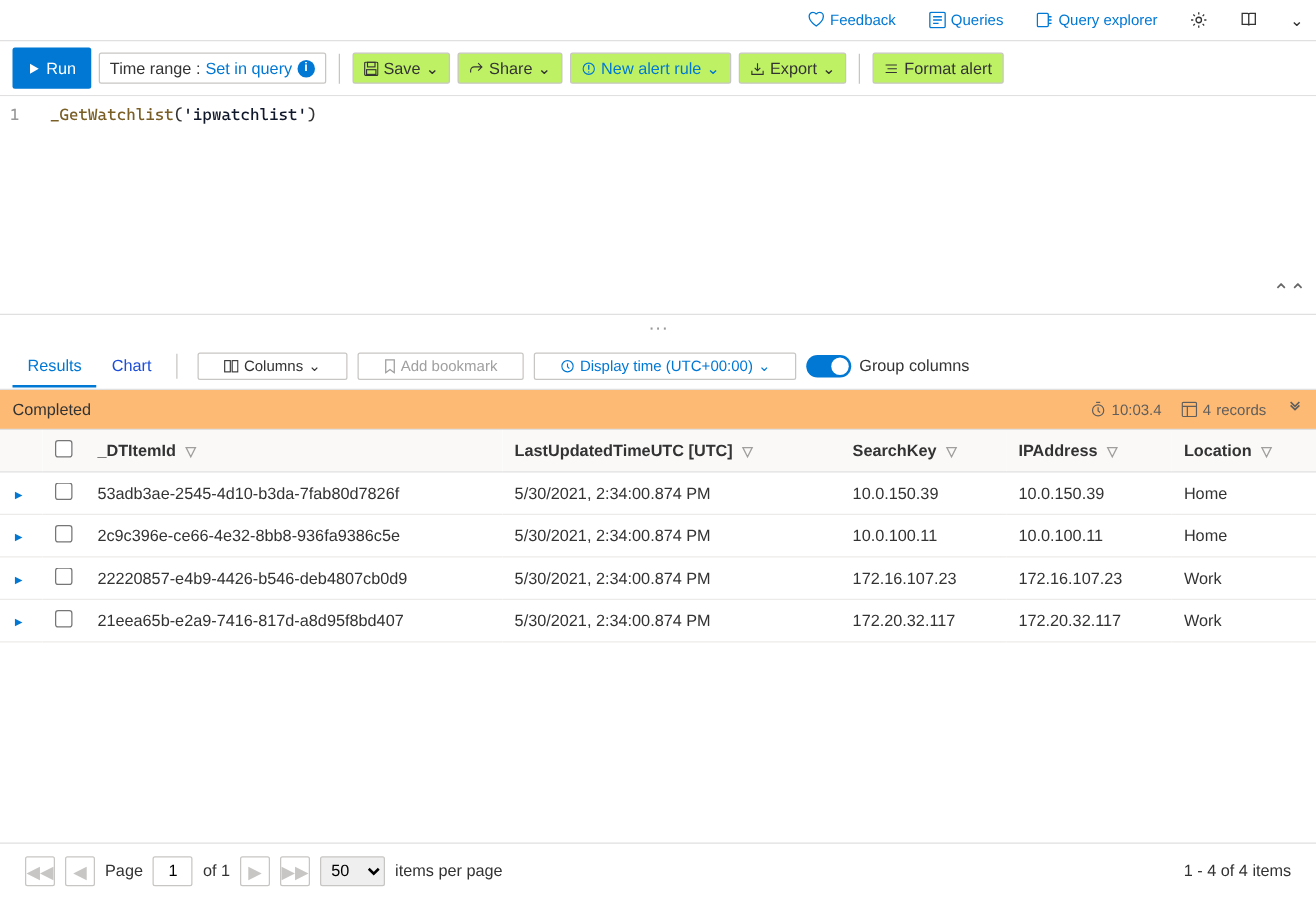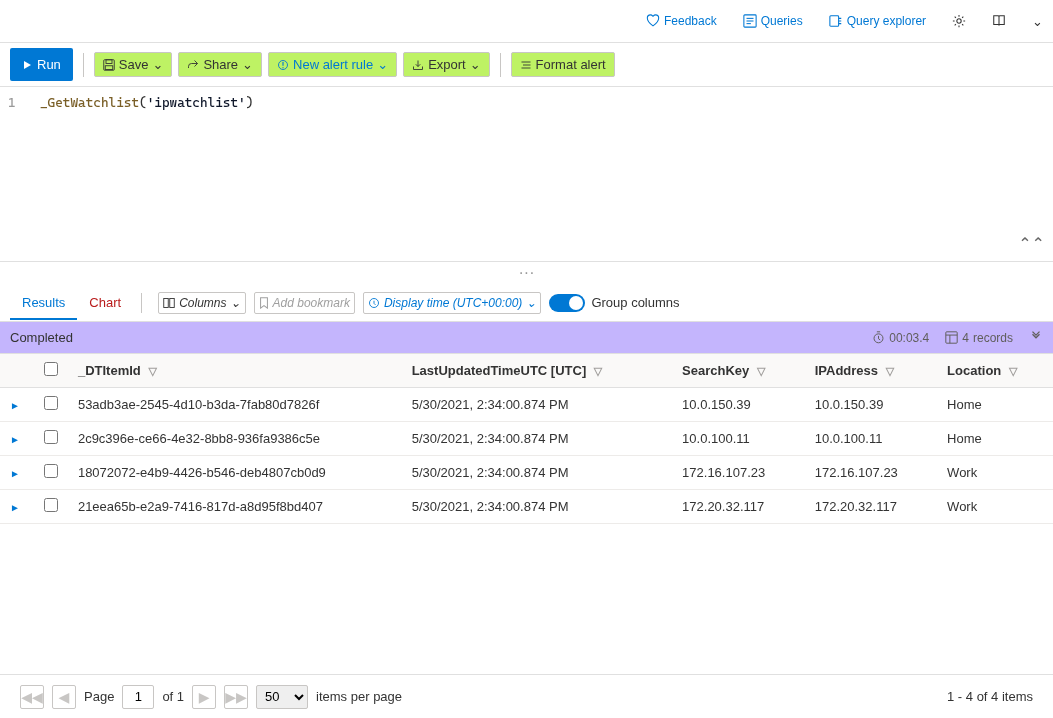--- a/index.html
+++ b/index.html
@@ -1,21 +1,21 @@
 <!DOCTYPE html>
 <html><head>
   <meta charset="utf-8">
   <style>
     * { box-sizing: border-box; margin: 0; padding: 0; }
     body { font-family: 'Segoe UI', Arial, sans-serif; font-size: 13px; background: #fff; color: #333; width: 1053px; height: 718px; overflow: hidden; display: flex; flex-direction: column; }
 
     
     .top-bar {
       display: flex; align-items: center; justify-content: flex-end;
-      padding: 4px 10px; border-bottom: 1px solid #e0e0e0; height: 43px; gap: 26px;
+      padding: 4px 10px; border-bottom: 1px solid #e0e0e0; height: 33px; gap: 26px;
     }
     .top-bar-item {
       display: flex; align-items: center; gap: 4px; color: #0078d4; cursor: pointer; font-size: 12px;
     }
 
     
     .toolbar {
       display: flex; align-items: center; padding: 6px 10px; gap: 6px;
       border-bottom: 1px solid #e0e0e0; height: 44px;
     }
@@ -62,49 +62,49 @@
 
     
     .results-area { display: flex; flex-direction: column; flex: 1; overflow: hidden; }
 
     
     .results-tabs {
       display: flex; align-items: center; padding: 0 10px;
       border-bottom: 1px solid #e0e0e0; gap: 0; height: 38px;
     }
     .tab {
-      padding: 8px 12px; cursor: pointer; font-size: 13px; color: #b91c1c;
+      padding: 8px 12px; cursor: pointer; font-size: 13px; color: #1d4ed8;
       border-bottom: 2px solid transparent; margin-bottom: -1px;
     }
     .tab.active { color: #0078d4; border-bottom: 2px solid #0078d4; font-weight: 500; }
     .tab-divider { width: 1px; height: 20px; background: #c8c6c4; margin: 0 8px; }
     .results-toolbar {
       display: flex; align-items: center; gap: 8px; margin-left: 8px;
     }
     .results-toolbar-btn {
-      display: flex; align-items: center; gap: 4px; padding: 3px 4px;
+      display: flex; align-items: center; gap: 4px; padding: 3px 20px;
       border: 1px solid #c8c6c4; background: #fff; border-radius: 2px;
-      cursor: pointer; font-size: 12px; color: #333; font-style: italic;
+      cursor: pointer; font-size: 12px; color: #333;
     }
     .toggle {
       display: flex; align-items: center; gap: 6px; margin-left: auto;
     }
     .toggle-switch {
       width: 36px; height: 18px; background: #0078d4; border-radius: 9px;
       position: relative; cursor: pointer;
     }
     .toggle-switch::after {
       content: ''; position: absolute; width: 14px; height: 14px;
       background: #fff; border-radius: 50%; top: 2px; right: 2px;
     }
 
     
     .status-bar {
       display: flex; align-items: center; padding: 4px 10px;
-      background: #c4b5fd; border-bottom: 1px solid #e0e0e0; height: 32px;
+      background: #fdba74; border-bottom: 1px solid #e0e0e0; height: 32px;
     }
     .status-completed { color: #333; font-weight: 500; font-size: 13px; }
     .status-right { margin-left: auto; display: flex; align-items: center; gap: 16px; font-size: 12px; color: #605e5c; }
     .status-time { display: flex; align-items: center; gap: 4px; }
     .status-records { display: flex; align-items: center; gap: 4px; font-weight: 500; }
     .expand-btn { cursor: pointer; color: #605e5c; }
 
     
     .table-container { flex: 1; overflow: auto; }
     table { width: 100%; border-collapse: collapse; font-size: 13px; }
@@ -188,20 +188,25 @@
 </div>
 
 <div class="toolbar">
   <button class="btn-run">
     <svg width="10" height="10" viewBox="0 0 10 10">
       <polygon points="2,1 9,5 2,9" fill="white"></polygon>
     </svg>
     <span>Run</span>
   </button>
 
+  <button class="time-range-btn">
+    <span>Time range :</span>
+    <span class="time-range-blue">Set in query</span>
+    <span class="info-icon">i</span>
+  </button>
 
   <div class="toolbar-divider"></div>
 
   <button class="toolbar-btn">
     <svg width="12" height="12" viewBox="0 0 16 16" fill="none">
       <rect x="1" y="1" width="14" height="14" rx="1" stroke="#333" stroke-width="1.2"></rect>
       <rect x="4" y="1" width="8" height="5" stroke="#333" stroke-width="1.2"></rect>
       <rect x="3" y="9" width="10" height="5" stroke="#333" stroke-width="1.2"></rect>
     </svg>
     <span>Save</span>
@@ -301,21 +306,21 @@
 
   <div class="status-bar">
     <span class="status-completed">Completed</span>
     <div class="status-right">
       <div class="status-time">
         <svg width="13" height="13" viewBox="0 0 16 16" fill="none">
           <circle cx="8" cy="9" r="5.5" stroke="#605e5c" stroke-width="1.2"></circle>
           <path d="M8 6v3.5l2 1.5" stroke="#605e5c" stroke-width="1.2"></path>
           <path d="M6 1h4" stroke="#605e5c" stroke-width="1.2"></path>
         </svg>
-        <span>00:03.4</span>
+        <span>10:03.4</span>
       </div>
       <div class="status-records">
         <svg width="13" height="13" viewBox="0 0 16 16" fill="none">
           <rect x="1" y="1" width="14" height="14" rx="1" stroke="#605e5c" stroke-width="1.2"></rect>
           <line x1="1" y1="5" x2="15" y2="5" stroke="#605e5c" stroke-width="1.2"></line>
           <line x1="6" y1="5" x2="6" y2="15" stroke="#605e5c" stroke-width="1.2"></line>
         </svg>
         <span>4</span>
         <span>records</span>
       </div>
@@ -385,21 +390,21 @@
       <td>10.0.100.11</td>
       <td>Home</td>
     </tr>
           <tr>
       <td class="col-expand">
         <span class="row-expand">►</span>
       </td>
       <td class="col-checkbox">
         <input type="checkbox" class="row-checkbox" style="">
       </td>
-      <td class="col-id">18072072-e4b9-4426-b546-deb4807cb0d9</td>
+      <td class="col-id">22220857-e4b9-4426-b546-deb4807cb0d9</td>
       <td>5/30/2021, 2:34:00.874 PM</td>
       <td>172.16.107.23</td>
       <td>172.16.107.23</td>
       <td>Work</td>
     </tr>
           <tr>
       <td class="col-expand">
         <span class="row-expand">►</span>
       </td>
       <td class="col-checkbox">

